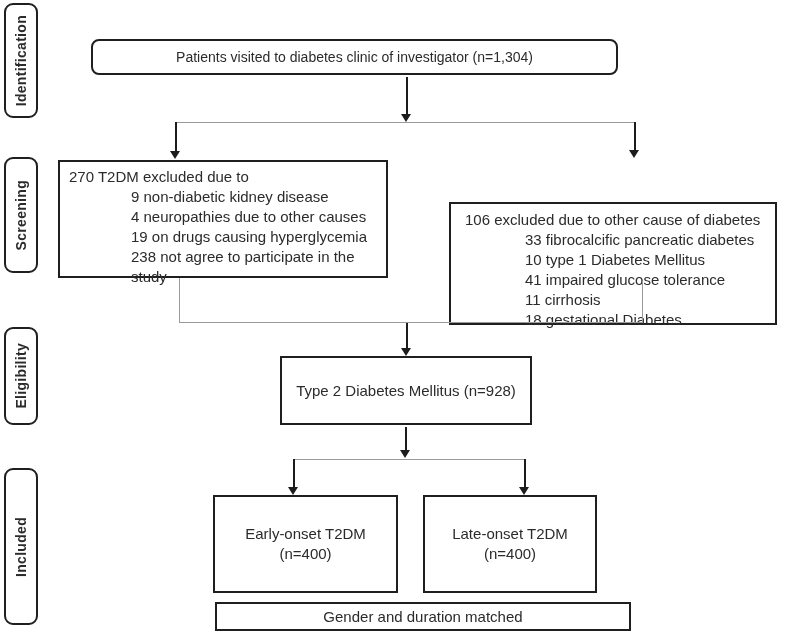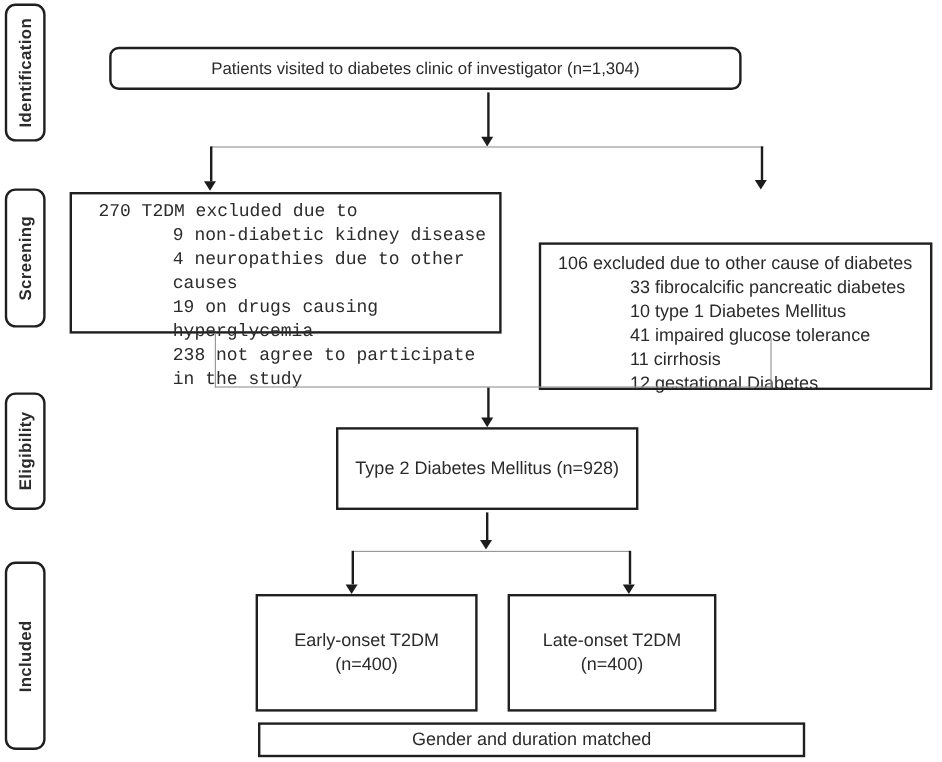--- a/index.html
+++ b/index.html
@@ -57,28 +57,28 @@
     flex-direction: column;
     align-items: center;
     justify-content: center;
     text-align: center;
   }
   #box-top {
     left: 91px; top: 39px; width: 527px; height: 36px;
     border-radius: 8px;
     font-size: 14px;
   }
-  #box-excl-left  { left: 58px;  top: 160px; width: 360px; height: 118px; padding: 5px 6px 4px 22px; font-family: Liberation Mono, monospace; }
+  #box-excl-left  { left: 58px;  top: 160px; width: 330px; height: 118px; padding: 5px 6px 4px 9px; }
   #box-excl-right { left: 449px; top: 158px; width: 328px; height: 123px; padding: 6px 4px 4px 14px; margin-top: 44px; }
   .excl-item { padding-left: 62px; }
   #box-excl-right .excl-item { padding-left: 60px; }
   #box-t2dm  { left: 280px; top: 356px; width: 252px; height: 69px; text-align: right; }
   #box-early { left: 213px; top: 495px; width: 185px; height: 98px; }
   #box-late  { left: 423px; top: 495px; width: 174px; height: 98px; }
-  #box-matched { left: 215px; top: 602px; width: 456px; height: 29px; }
+  #box-matched { left: 215px; top: 602px; width: 416px; height: 29px; }
 
   
   .vline { position: absolute; width: 2px; background: var(--arrow); }
   .vline-gray { position: absolute; width: 1px; background: var(--connector); }
   .hline { position: absolute; height: 1px; background: var(--connector); }
   .arrowhead {
     position: absolute;
     width: 0; height: 0;
     border-left: 5.5px solid transparent;
     border-right: 5.5px solid transparent;
@@ -122,21 +122,21 @@
     <div class="excl-item">19 on drugs causing hyperglycemia</div>
     <div class="excl-item">238 not agree to participate in the study</div>
   </div>
 
   <div class="fbox" id="box-excl-right">
     <div>106 excluded due to other cause of diabetes</div>
     <div class="excl-item">33 fibrocalcific pancreatic diabetes</div>
     <div class="excl-item">10 type 1 Diabetes Mellitus</div>
     <div class="excl-item">41 impaired glucose tolerance</div>
     <div class="excl-item">11 cirrhosis</div>
-    <div class="excl-item">12 gestational Diabetes</div>
+    <div class="excl-item">18 gestational Diabetes</div>
   </div>
 
   <div class="vline-gray" style="left:179px; top:278px; height:45px;"></div>
   <div class="vline-gray" style="left:642px; top:281px; height:42px;"></div>
   <div class="hline" style="left:179px; top:322px; width:464px;"></div>
   <div class="vline" style="left:406px; top:323px; height:26px;"></div>
   <div class="arrowhead" style="left:401px; top:348px;"></div>
 
   <div class="fbox centered" id="box-t2dm">
     <span>Type 2 Diabetes Mellitus (n=928)</span>

